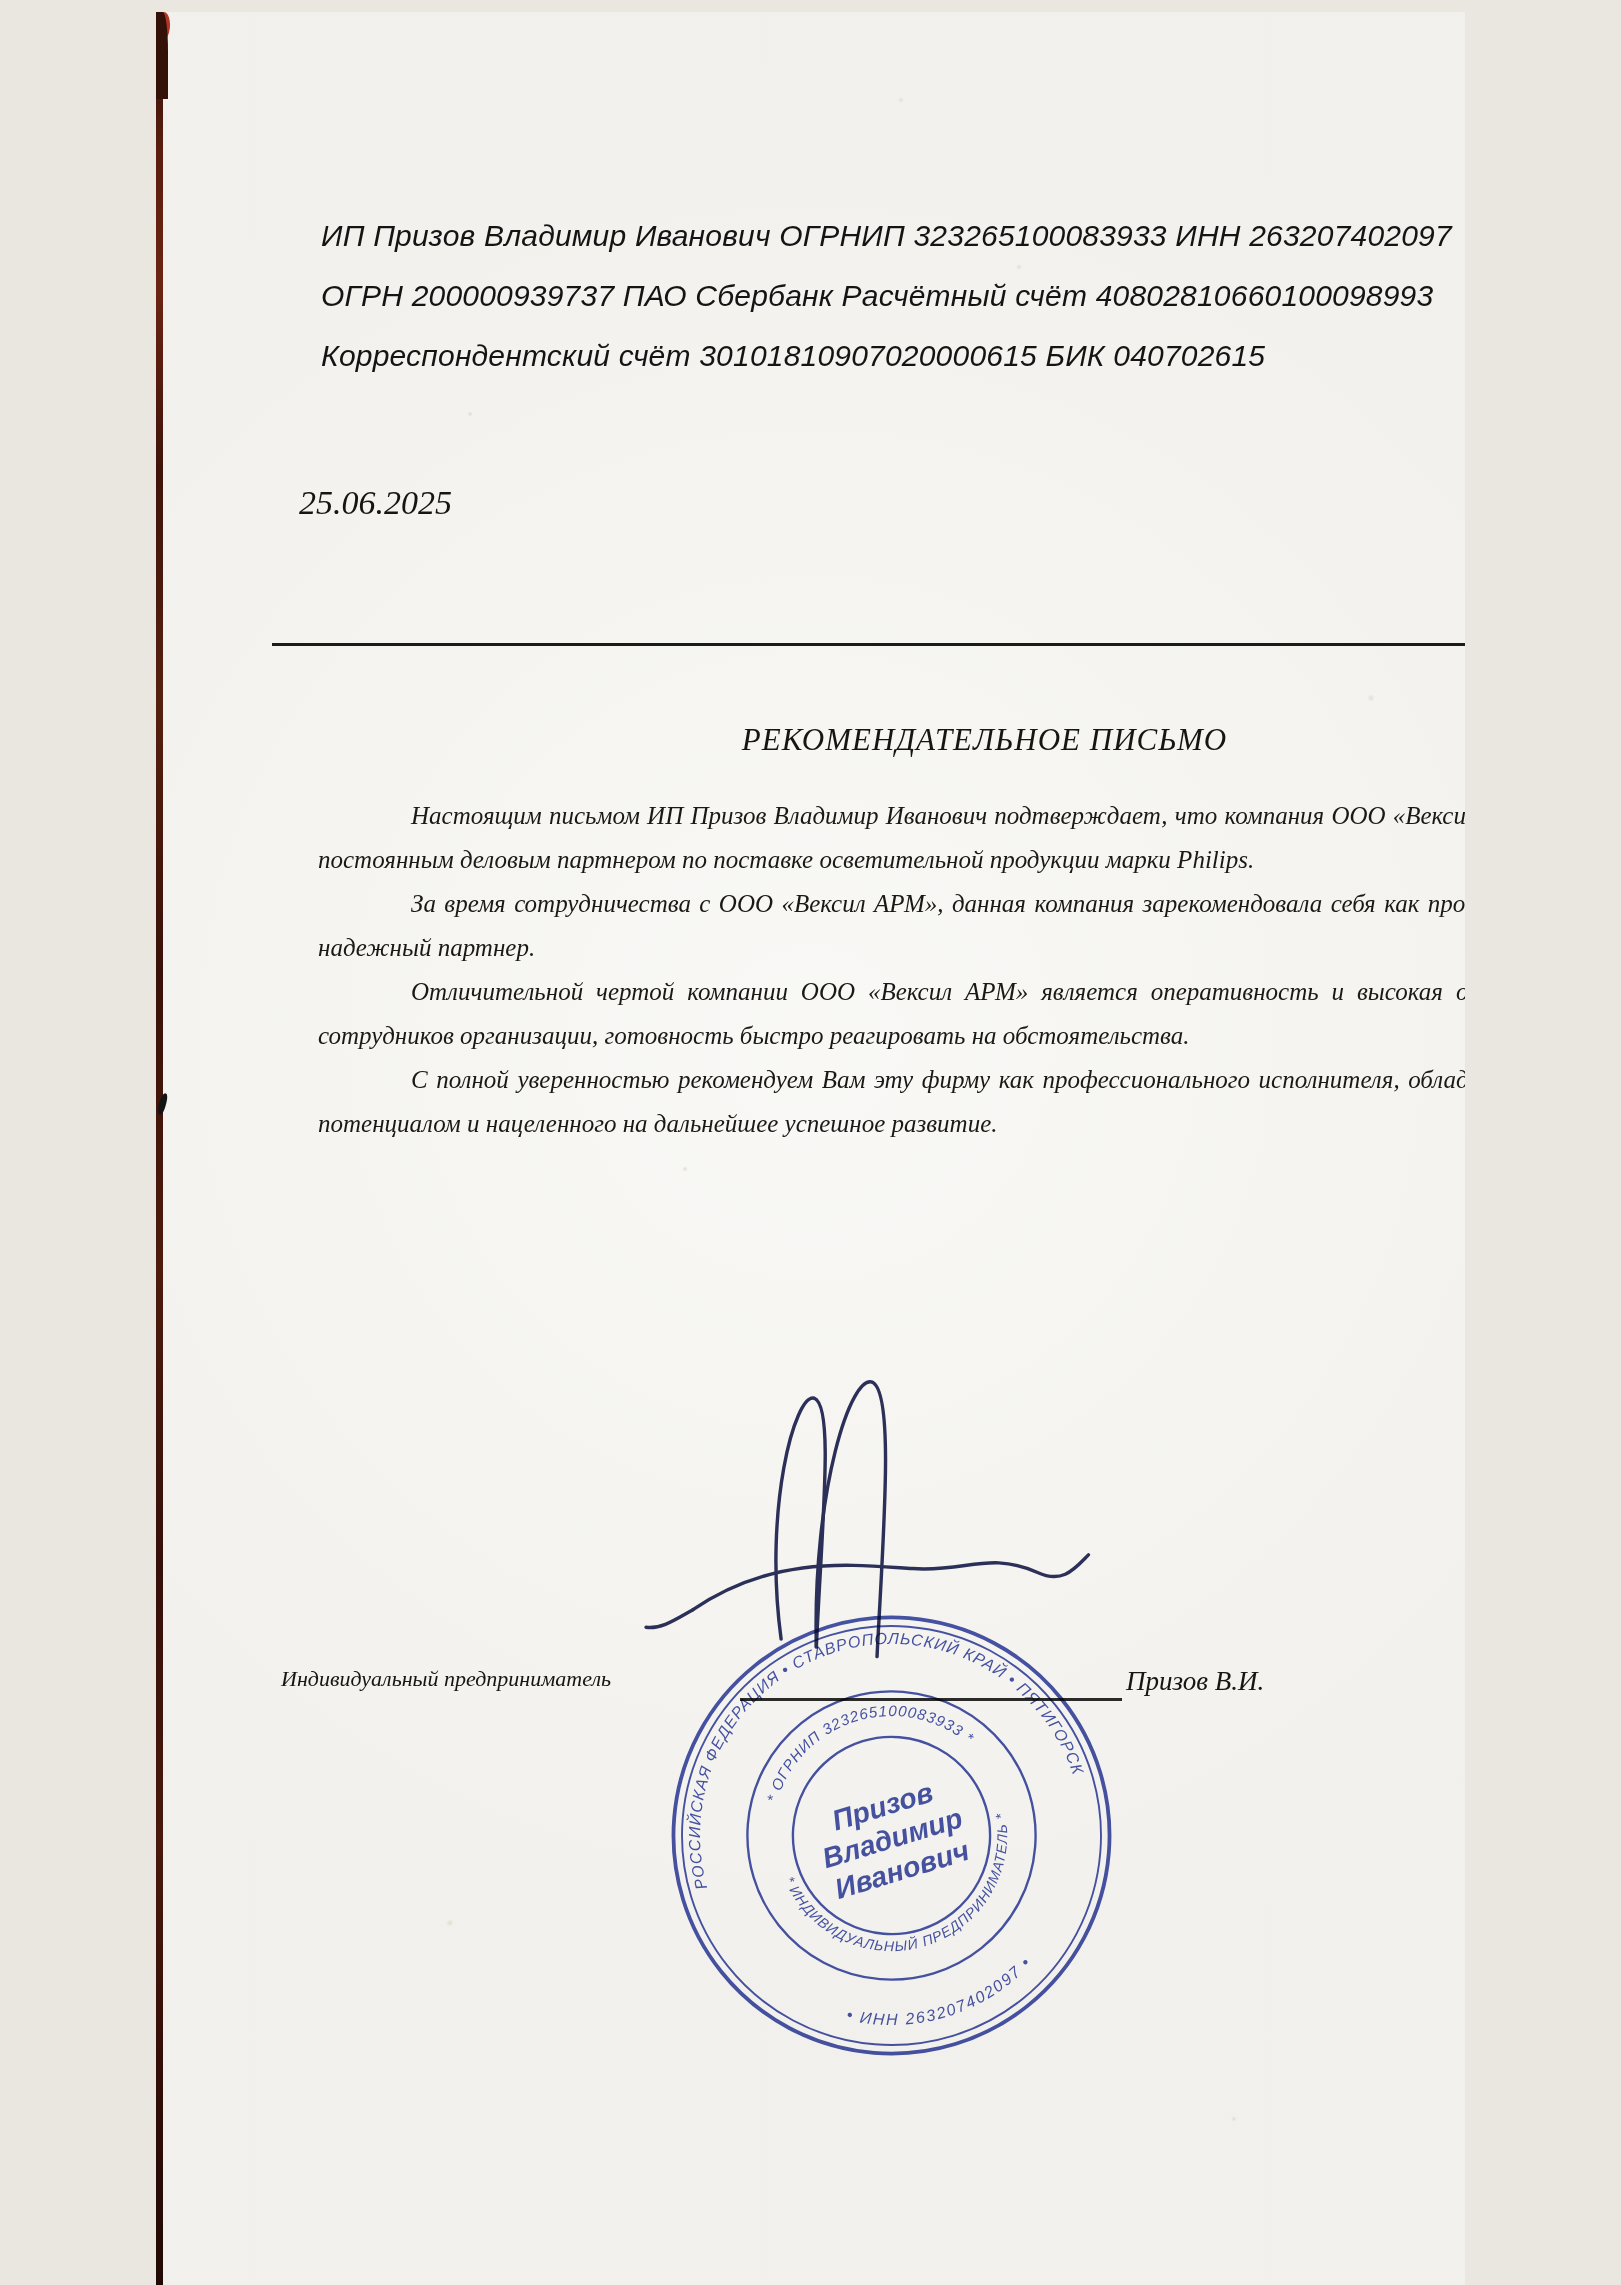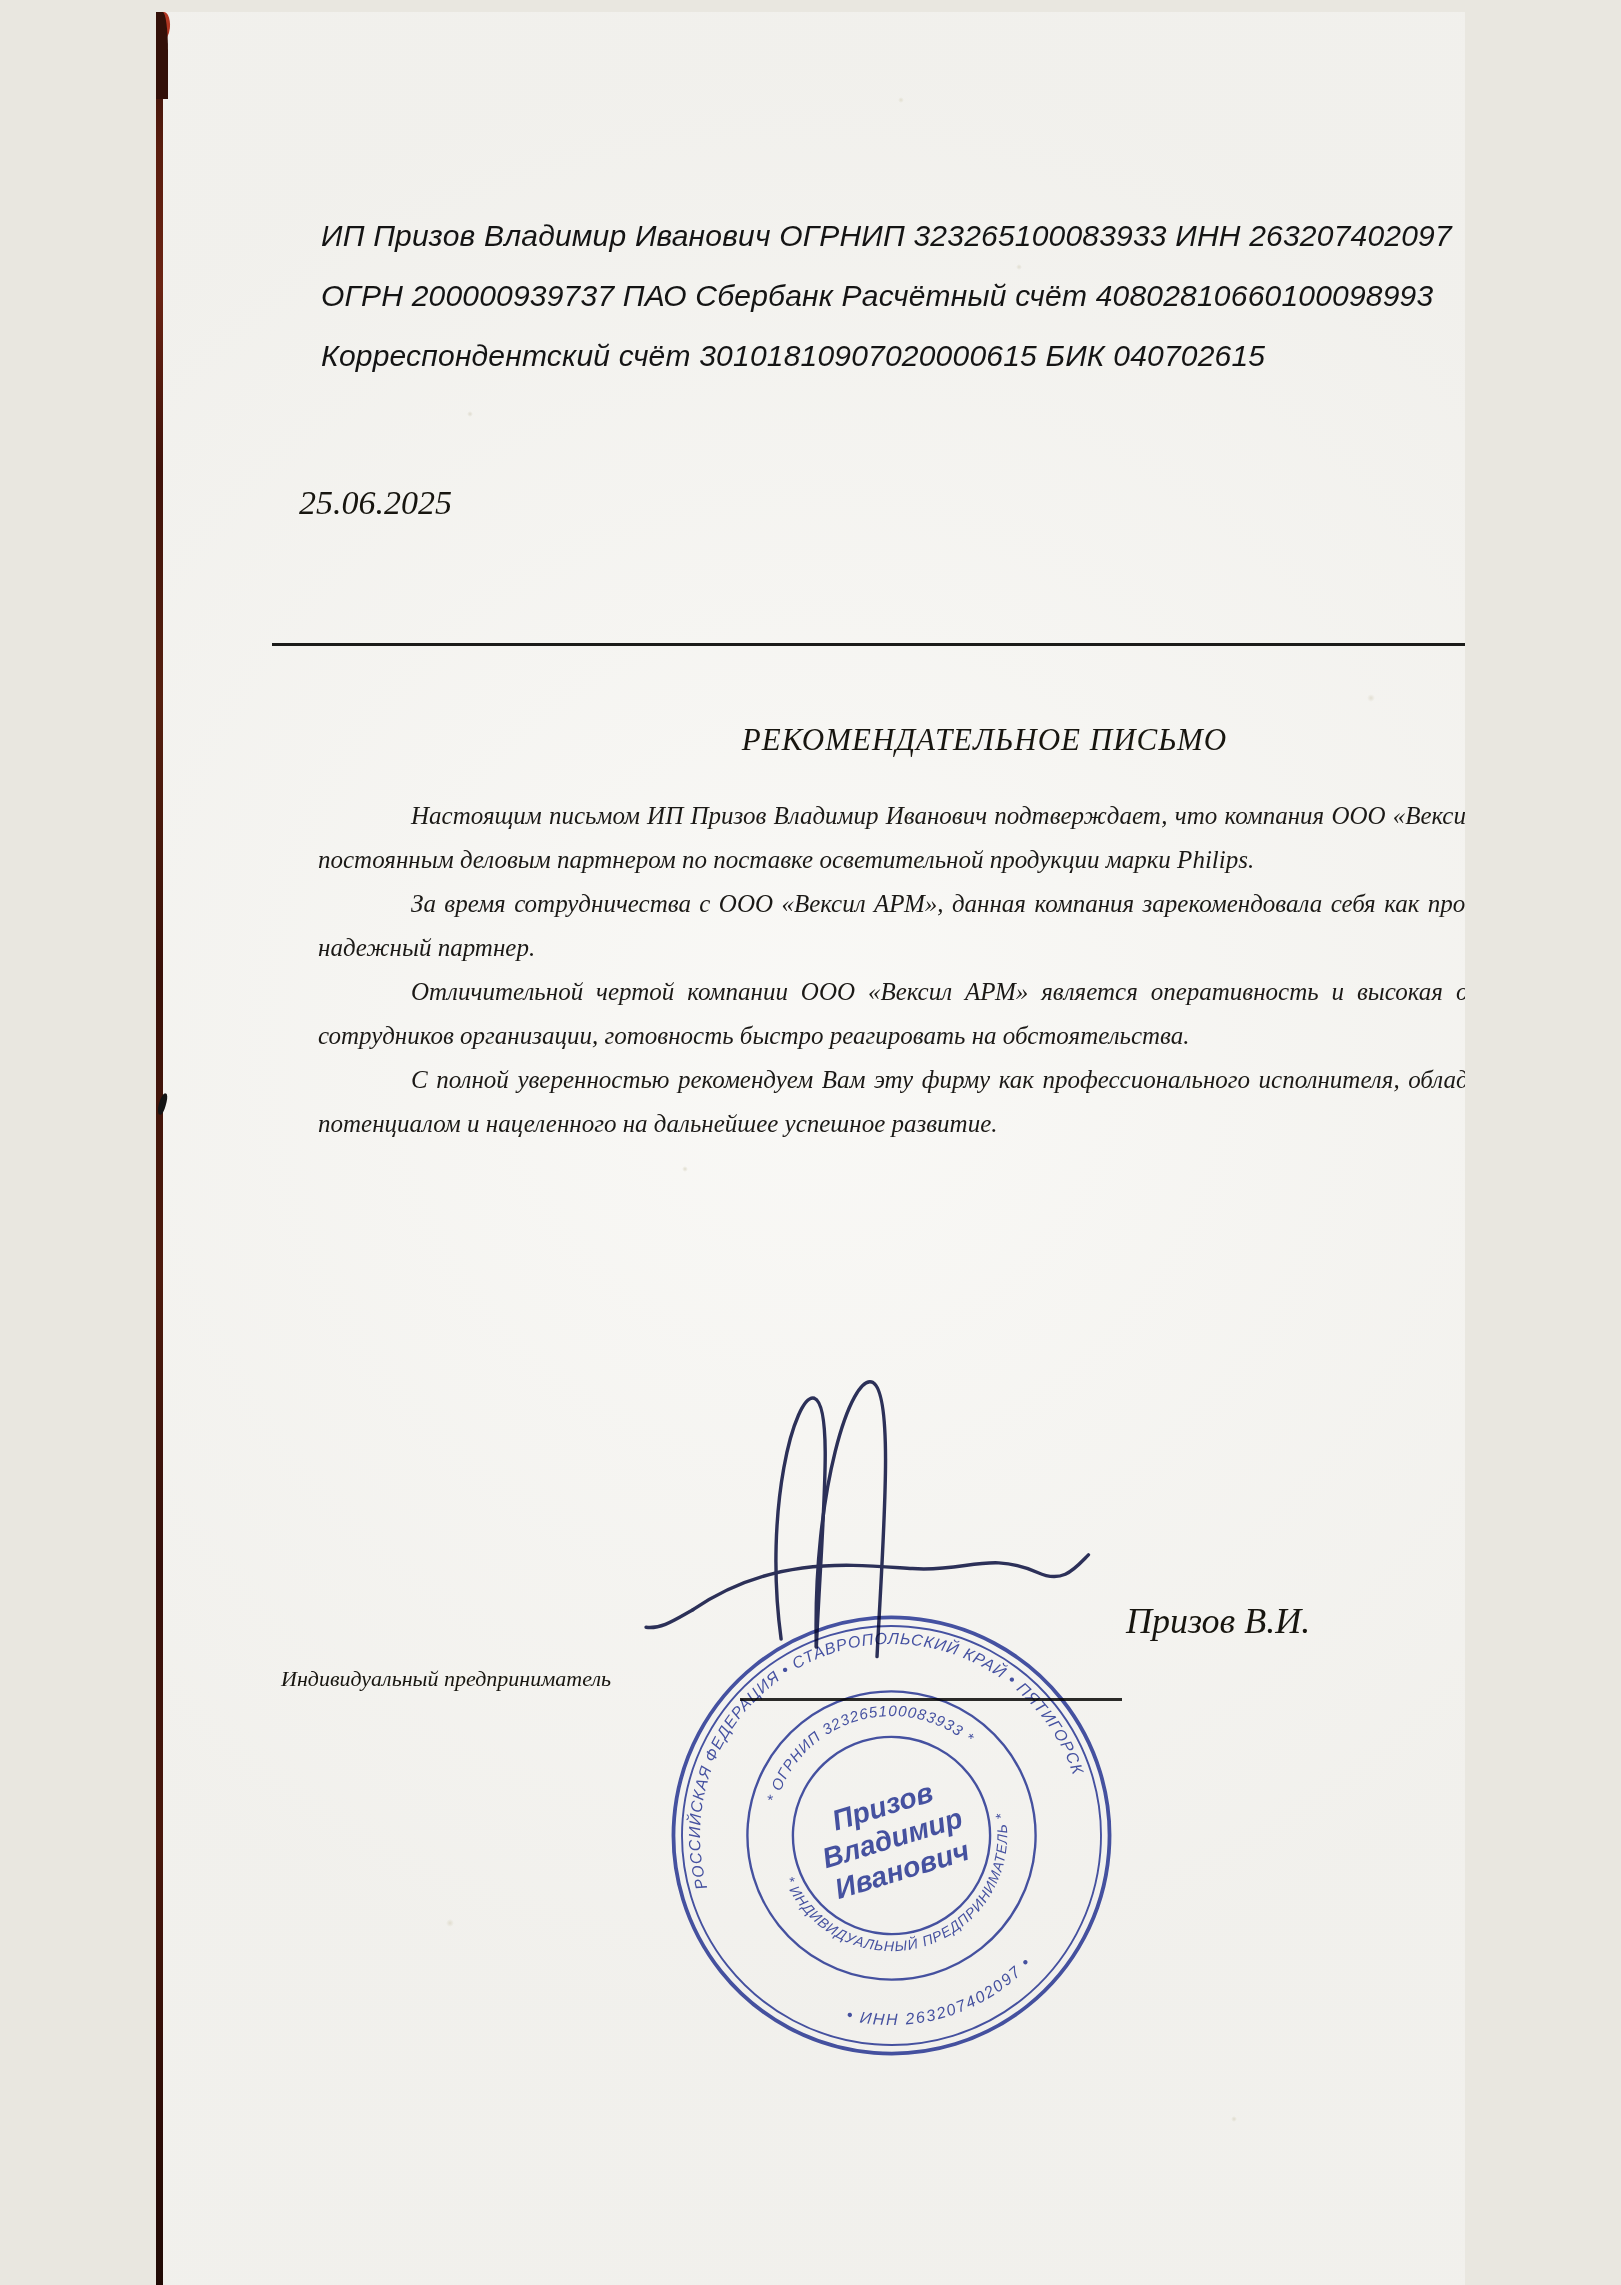--- a/index.html
+++ b/index.html
@@ -53,21 +53,21 @@
     text-align:center;font-size:31px;letter-spacing:1px;color:#17150f;
   }
   
   .body-text{
     position:absolute;left:162px;top:782px;width:1333px;
     font-size:25px;line-height:44px;text-align:justify;color:#1b1916;
   }
   .body-text p{margin:0;text-indent:93px;}
   
   .sig-role{position:absolute;left:125px;top:1654px;font-size:22px;color:#17150f;}
-  .sig-name{position:absolute;left:970px;top:1588px;font-size:36px;color:#17150f;}
+  .sig-name{position:absolute;left:970px;top:1654px;font-size:27px;color:#17150f;}
   .sig-line{position:absolute;left:584px;top:1686px;width:382px;height:2.9px;background:#2a2a28;}
   
   .stamp{
     position:absolute;left:508px;top:1596px;width:455px;height:455px;
     transform:rotate(-17deg);
     opacity:.88;mix-blend-mode:multiply;
   }
   
   .signature-svg{position:absolute;left:372px;top:1351px;width:608px;height:323px;mix-blend-mode:multiply;}
 </style>

